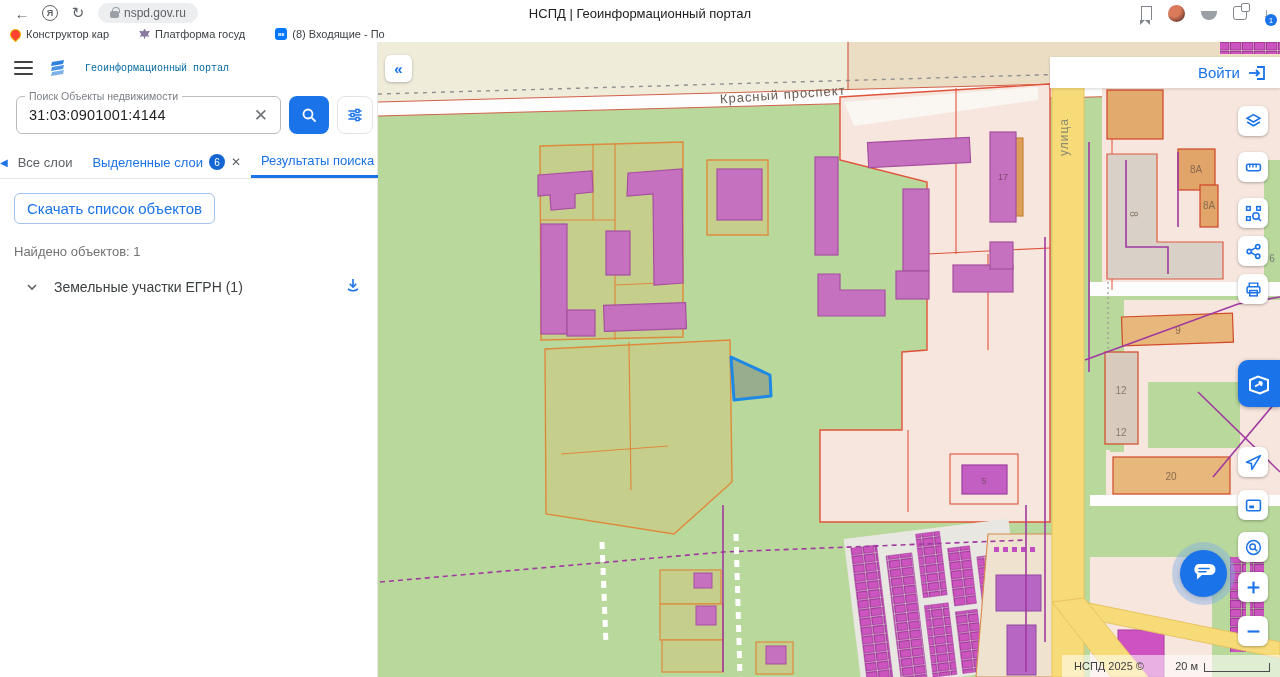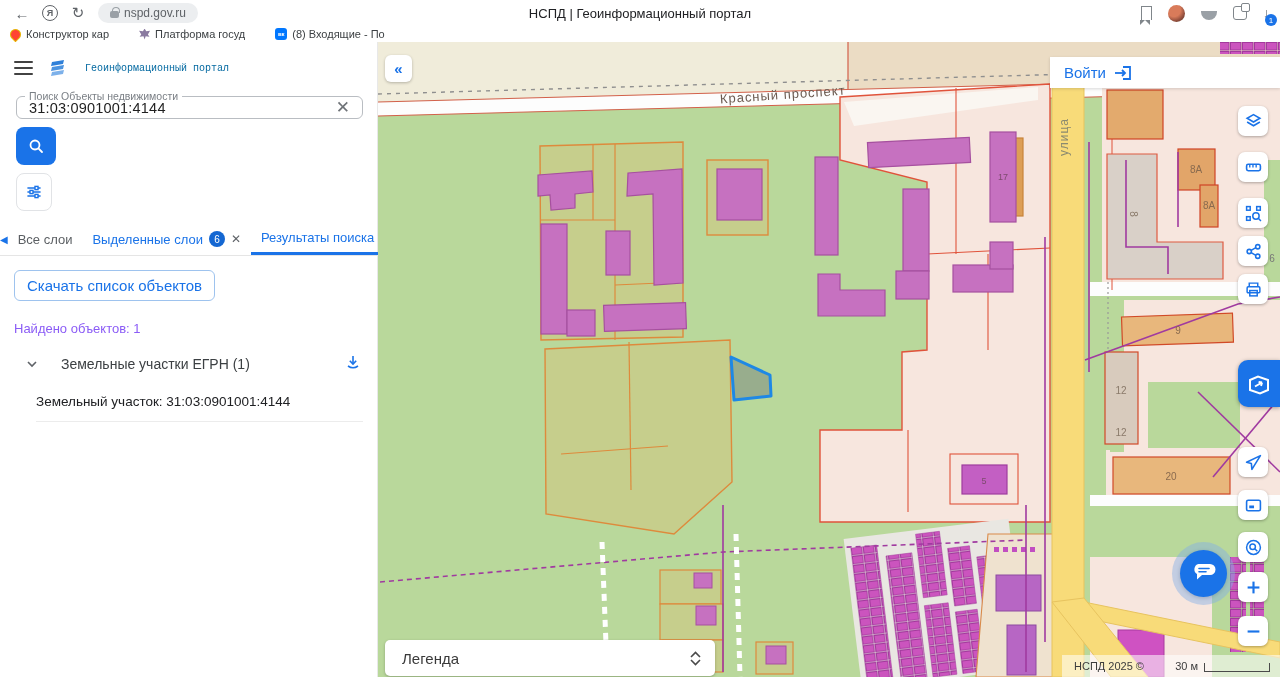--- a/index.html
+++ b/index.html
@@ -39,52 +39,52 @@
   
   .main { display:flex; height:635px; }
   .sidebar { width:378px; background:#fff; border-right:1px solid #e8e8e8; position:relative; }
   .maparea { position:relative; width:902px; height:635px; overflow:hidden; background:#b9d89b; }
 
   
   .sb-header { display:flex; align-items:center; gap:14px; padding:14px 16px 10px 14px; }
   .burger { width:19px; display:flex; flex-direction:column; gap:4px; cursor:pointer; }
   .burger span { height:2.2px; background:#424242; border-radius:1px; }
   .app-title { font-size:10px; color:#0369a1;font-family:Liberation Mono, monospace; }
-  .search-row { display:flex; gap:8px; margin:6px 14px 12px 16px;flex-direction:column; }
+  .search-row { display:flex; gap:8px; margin:6px 4px 12px 16px; }
   .search-box { flex:1; position:relative; border:1px solid #b9bdc2; border-radius:6px; height:38px;
     display:flex; align-items:center; padding:0 8px 0 12px; }
   .search-label { position:absolute; top:-7px; left:8px; background:#fff; padding:0 4px; font-size:10.5px; color:#7a7f85; }
   .search-value { flex:1; font-size:14.5px; color:#1f1f1f; letter-spacing:.2px; }
   .clear-x { color:#6f7378; font-size:17px; cursor:pointer; padding:0 4px; }
   .search-btn { width:40px; height:38px; background:#1a73e8; border:none; border-radius:8px; cursor:pointer;
     display:flex; align-items:center; justify-content:center; }
   .filter-btn { width:36px; height:38px; background:#fff; border:1px solid #e1e3e6; border-radius:8px; cursor:pointer;
     display:flex; align-items:center; justify-content:center; }
   .tabs { display:flex; align-items:stretch; border-bottom:1px solid #e5e5e5; height:33px; position:relative; }
   .tab-scroll { width:12px; display:flex; align-items:center; justify-content:center; color:#1a73e8; font-size:10px; cursor:pointer; }
   .tab { display:flex; align-items:center; gap:6px; padding:0 10px; font-size:13px; color:#5b5f63; cursor:pointer; white-space:nowrap; }
   .tab.blue { color:#1a73e8; }
   .tab.active { border-bottom:3px solid #1a73e8; }
   .badge { background:#1467d2; color:#fff; border-radius:50%; width:16px; height:16px; font-size:10px;
     display:flex; align-items:center; justify-content:center; }
   .tab-x { color:#5f6368; font-size:12px; }
   .sb-body { padding:14px 14px 0 14px; }
   .outline-btn { border:1px solid #9ec3ee; background:#fff; color:#1a73e8; border-radius:6px; font-size:15px;
     padding:6px 12px; cursor:pointer; font-family:inherit; }
-  .found { color:#8b5cf6; font-size:13px; margin:20px 0 14px 0; }
-  .group-row { display:flex; align-items:center; gap:23px; padding:4px 2px 10px 12px;text-align:center; }
+  .found { color:#737373; font-size:13px; margin:20px 0 14px 0; }
+  .group-row { display:flex; align-items:center; gap:16px; padding:4px 2px 10px 12px;text-align:center; }
   .group-title { font-size:14px; color:#3c4043; }
   .group-dl { margin-left:auto; cursor:pointer; }
   .result-item { margin-left:22px; padding:10px 0 12px 0; font-size:13.5px; color:#202124; border-bottom:1px solid #ececec; }
 
   
   .collapse-btn { position:absolute; top:13px; left:7px; width:27px; height:27px; background:#fff; border:none; border-radius:6px;
     box-shadow:0 1px 3px rgba(0,0,0,.25); color:#1a73e8; font-size:15px; font-weight:bold; cursor:pointer; z-index:5; }
   .login-bar { position:absolute; top:15px; right:0; width:230px; height:31px; background:#fff; box-shadow:0 1px 3px rgba(0,0,0,.15);
-    display:flex; align-items:center; justify-content:flex-start; gap:8px; padding:0 14px; z-index:5; cursor:pointer; }
+    display:flex; align-items:center; justify-content:flex-end; gap:8px; padding:0 14px; z-index:5; cursor:pointer; }
   .login-label { color:#1a73e8; font-size:15px; }
   .tool-btn { position:absolute; right:12px; width:30px; height:30px; background:#fff; border:none; border-radius:7px;
     box-shadow:0 1px 3px rgba(0,0,0,.3); display:flex; align-items:center; justify-content:center; cursor:pointer; z-index:5; }
   .bluemap-btn { position:absolute; right:0; top:318px; width:42px; height:47px; background:#1a73e8; border:none;
     border-radius:10px 0 0 10px; box-shadow:0 1px 4px rgba(0,0,0,.35); display:flex; align-items:center; justify-content:center;
     cursor:pointer; z-index:5; }
   .chat-fab { position:absolute; left:802px; top:508px; width:47px; height:47px; border-radius:50%; background:#1a73e8; border:none;
     box-shadow:0 0 0 8px rgba(130,175,230,.45), 0 1px 4px rgba(0,0,0,.3); display:flex; align-items:center; justify-content:center;
     cursor:pointer; z-index:5; }
   .legend-bar { position:absolute; left:7px; top:598px; width:330px; height:36px; background:#fff; border-radius:5px;
@@ -205,21 +205,20 @@
         </svg>
         <span class="group-title">Земельные участки ЕГРН (1)</span>
         <span class="group-dl">
           <svg width="16" height="16" viewBox="0 0 16 16">
             <line x1="8" y1="2" x2="8" y2="9.5" stroke="#1a73e8" stroke-width="1.6"></line>
             <polyline points="4.8,6.8 8,10 11.2,6.8" fill="none" stroke="#1a73e8" stroke-width="1.6"></polyline>
             <path d="M3,12 q5,3.4 10,0" fill="none" stroke="#1a73e8" stroke-width="1.6"></path>
           </svg>
         </span>
       </div>
-      <div class="result-item">Земельный участок: 31:03:0901001:4144</div>
     </div>
   </div>
 
   <div class="maparea">
     <svg width="902" height="635" viewBox="0 0 902 635">
       <defs>
         <pattern id="gar" width="12" height="9" patternUnits="userSpaceOnUse">
           <rect x="0.5" y="0.5" width="10.5" height="7.5" fill="#cb54be" stroke="#a23a9c" stroke-width="1"></rect>
         </pattern>
       </defs>
@@ -489,33 +488,22 @@
     <button class="chat-fab">
       <svg width="26" height="24" viewBox="0 0 26 24">
         <path d="M13,2 h6 a5.5,5.5 0 0 1 0,11 h-8 l-5,4.5 v-5.5 a5.5,5.5 0 0 1 1.5,-10 z" fill="#fff"></path>
         <g stroke="#1a73e8" stroke-width="1.6" stroke-linecap="round">
           <line x1="8" y1="6.5" x2="18" y2="6.5"></line>
             <line x1="8" y1="9.8" x2="15" y2="9.8"></line>
         </g>
       </svg>
     </button>
 
-    <div class="legend-bar">
-      <span class="legend-label">Легенда</span>
-      <span class="legend-chevrons">
-        <svg width="11" height="7" viewBox="0 0 11 7">
-            <polyline points="1,6 5.5,1.5 10,6" fill="none" stroke="#4a4a4a" stroke-width="1.6"></polyline>
-          </svg>
-        <svg width="11" height="7" viewBox="0 0 11 7">
-            <polyline points="1,1 5.5,5.5 10,1" fill="none" stroke="#4a4a4a" stroke-width="1.6"></polyline>
-          </svg>
-      </span>
-    </div>
 
     <div class="attrib">
       <span>НСПД 2025 ©</span>
       <span class="scalebar">
-        <span>30 м</span>
+        <span>20 м</span>
         <span class="scale-bracket"></span>
       </span>
     </div>
   </div>
 </div>
 
 </body></html>

